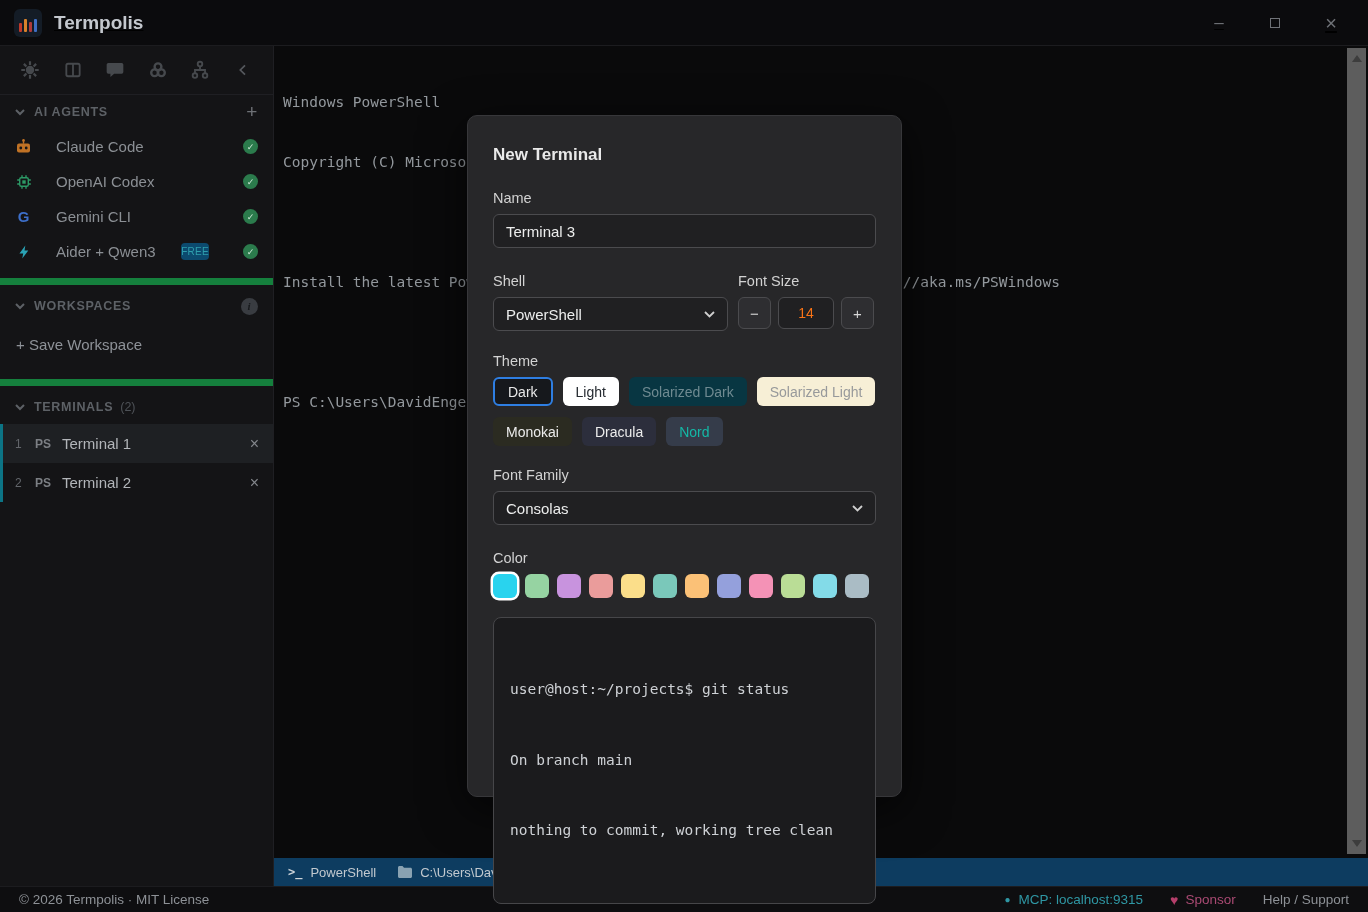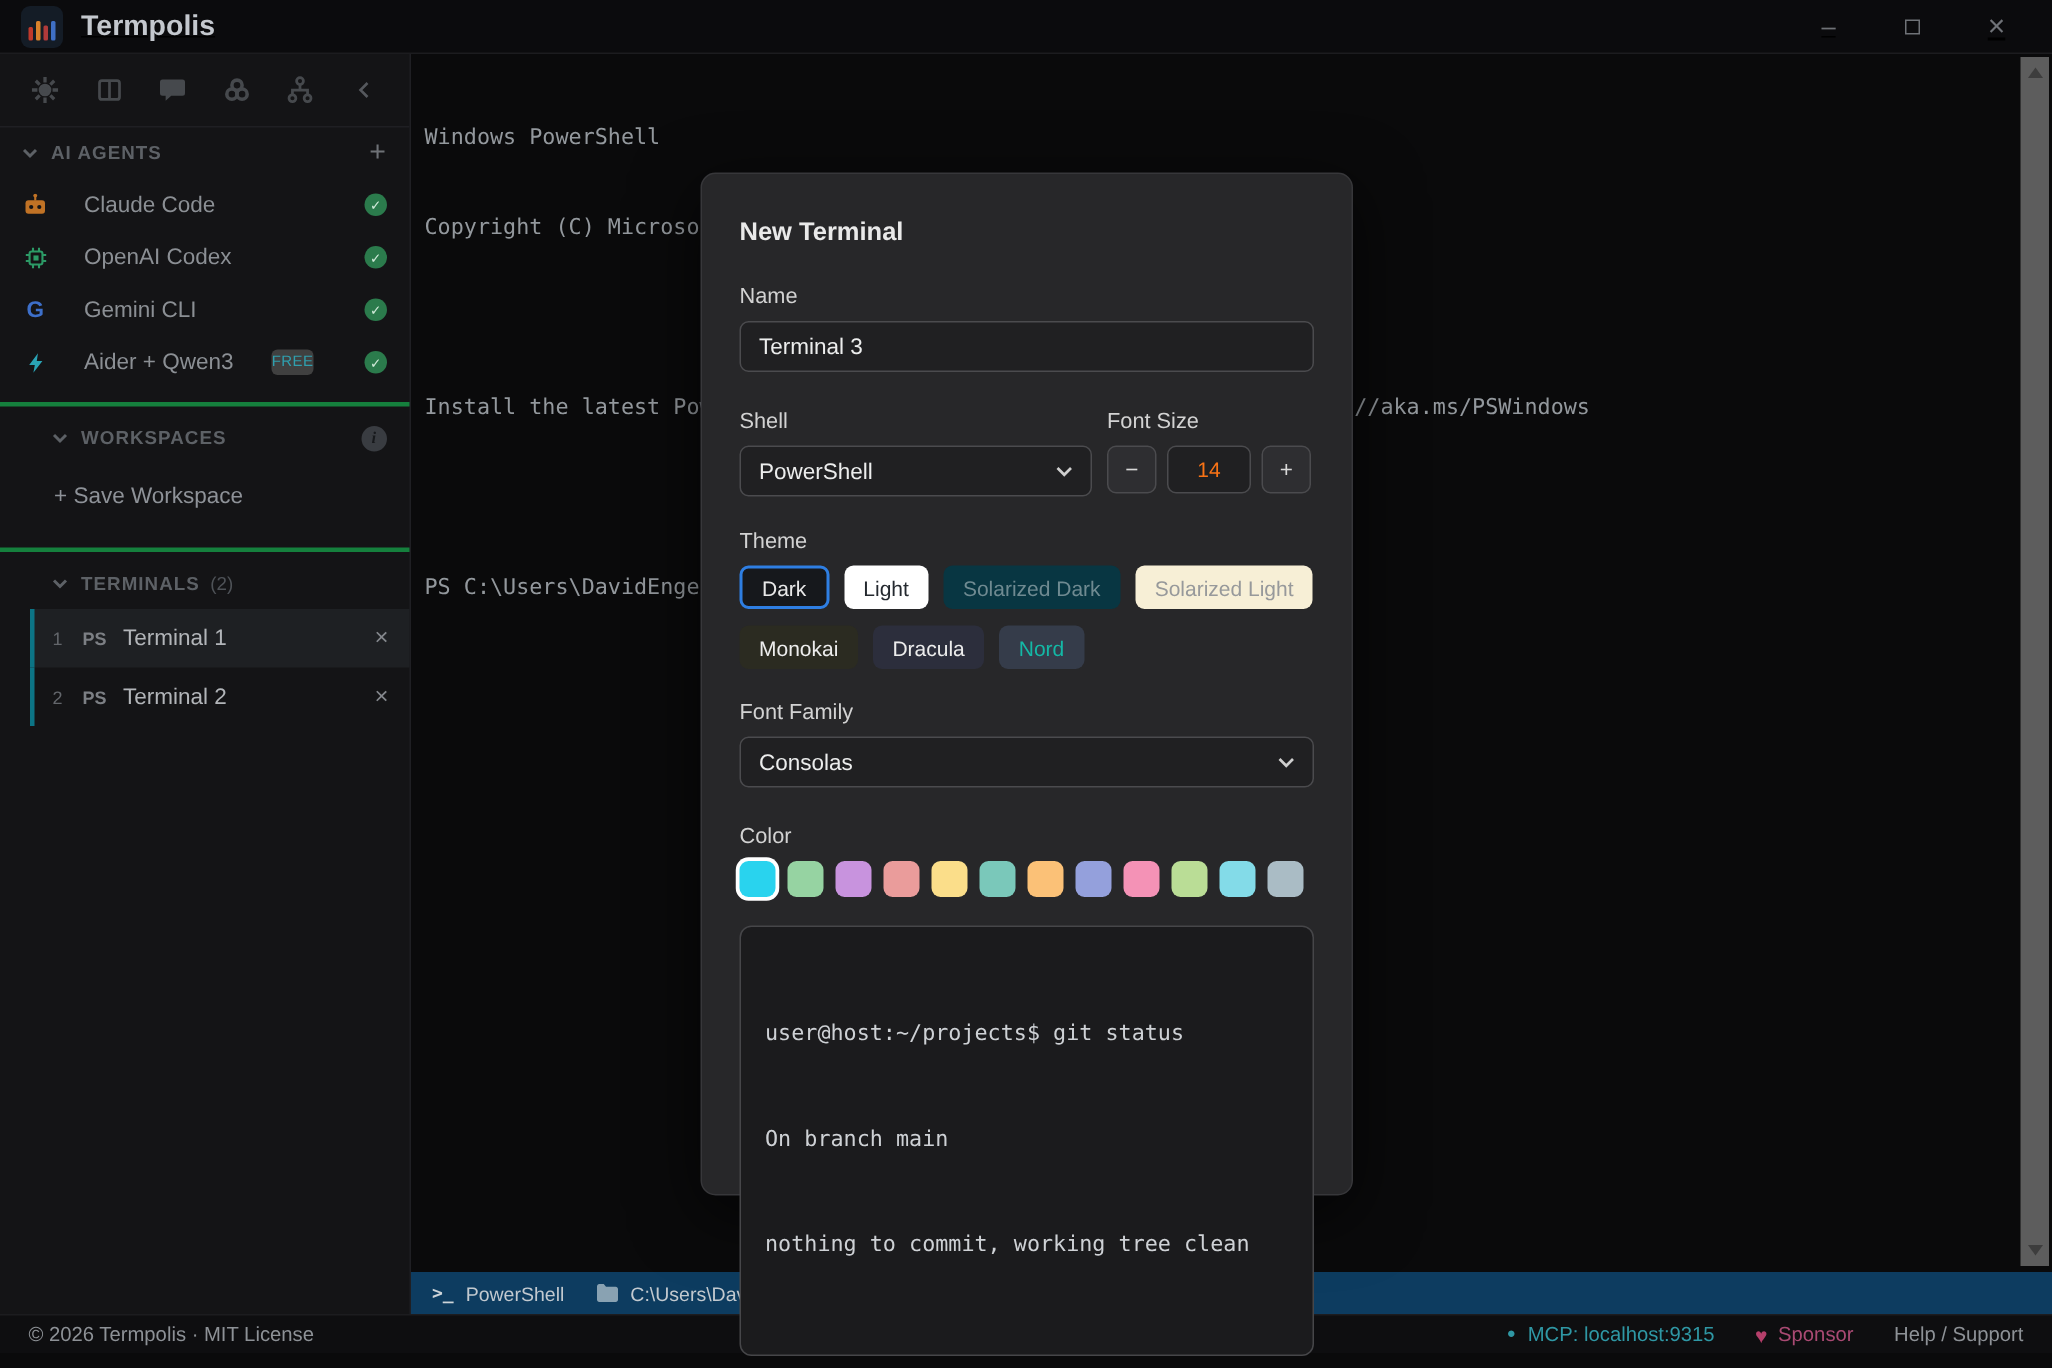--- a/index.html
+++ b/index.html
@@ -1,20 +1,20 @@
 <!DOCTYPE html>
 <html><head>
 <meta charset="utf-8">
 <style>
   * { margin:0; padding:0; box-sizing:border-box; }
   html,body { width:1368px; height:912px; overflow:hidden; }
   body { background:#0a0a0b; font-family:"Liberation Sans", sans-serif; position:relative; }
 
   
-  .titlebar { height:36px; background:#0b0b0d; border-bottom:1px solid #1c1c1f;
+  .titlebar { height:46px; background:#0b0b0d; border-bottom:1px solid #1c1c1f;
               display:flex; align-items:center; padding:0 14px;text-decoration:underline; }
   .logo { width:28px; height:28px; border-radius:6px; background:#141c26;
           display:flex; align-items:flex-end; justify-content:center; gap:2px; padding-bottom:5px; }
   .logo .bar { width:3px; border-radius:1px; }
   .app-title { margin-left:12px; font-size:19px; font-weight:bold; color:#c4c8ce; }
   .win-controls { margin-left:auto; display:flex; align-items:center; gap:38px; padding-right:14px; }
   .wc { color:#6f7277; font-size:17px; line-height:1; cursor:default; display:flex; align-items:center; justify-content:center; width:18px; height:18px; }
   .wc-max-box { width:10px; height:10px; border:1px solid #6f7277; }
 
   
@@ -31,27 +31,27 @@
   .sec-head .chev { margin-right:9px; display:inline-flex; }
   .sec-head .plus { margin-left:auto; color:#6e7176; font-size:19px; font-weight:normal; }
   .sec-head .count { margin-left:7px; color:#4e5257; font-weight:normal; letter-spacing:0; }
   .info-badge { margin-left:auto; width:17px; height:17px; border-radius:50%; background:#393c41;
                 color:#17191c; font-size:11px; font-weight:bold; display:flex; align-items:center;
                 justify-content:center; font-family:"Liberation Serif", serif; font-style:italic; }
   .agent-row { display:flex; align-items:center; height:35px; padding:0 15px; gap:24px;
                color:#8b8f94; font-size:15px; }
   .agent-icon { width:17px; display:flex; justify-content:center; }
   .gemini-g { color:#3d6fc9; font-weight:bold; font-size:15px; }
-  .free-badge { margin-left:auto; background:#404040; color:#2f9fae; font-size:10px;
+  .free-badge { margin-left:auto; background:#0c4a6e; color:#2f9fae; font-size:10px;
                 padding:3px 0; border-radius:4px; letter-spacing:.3px; }
   .check { width:15px; height:15px; border-radius:50%; background:#2b7b4c; color:#cfe9d8;
            font-size:9px; display:flex; align-items:center; justify-content:center; }
   .agent-row .check { margin-left:auto; }
   .agent-row .free-badge + .check { margin-left:10px; }
-  .sec-group { border-top:3px solid #15803d; margin-top:9px; padding-top:4px;padding-left:20px; }
+  .sec-group { border-top:7px solid #15803d; margin-top:9px; padding-top:4px; }
   .save-ws { padding:13px 16px 17px; color:#8e9298; font-size:15px; }
   .term-row { display:flex; align-items:center; height:39px; padding:0 14px 0 12px;
               border-left:3px solid #0c7485; gap:11px; color:#b2b5b9; font-size:15px; }
   .term-row.active { background:#1e2023; }
   .term-row .idx { color:#63666b; font-size:12px; width:9px; }
   .term-row .ps { color:#7c7f84; font-size:12px; font-weight:bold; }
   .term-row .close { margin-left:auto; color:#84878c; font-size:16px; }
   .add-terminal { margin-top:auto; border-top:1px solid #1f1f23; padding:17px 16px;
                   color:#3c8b94; font-size:15px; }
 

